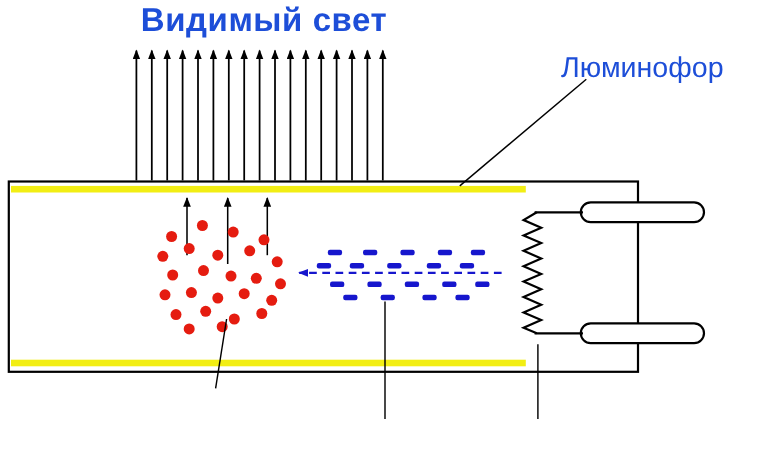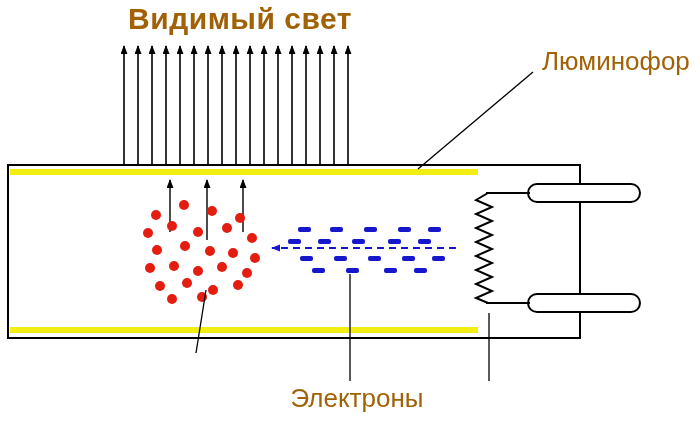--- a/index.html
+++ b/index.html
@@ -6,21 +6,21 @@
   .canvas {
     position: relative;
     width: 700px;
     height: 421px;
     background: #ffffff;
     font-family: "Liberation Sans", sans-serif;
     color: #000;
     overflow: hidden;
   }
   .canvas svg { position: absolute; left: 0; top: 0; }
-  .label { position: absolute; color: #a16207; }
+  .label { position: absolute; color: #1d4ed8; }
   .title { font-size: 30px; font-weight: bold; letter-spacing: 0.5px; }
   .lbl { font-size: 26px; }
   .two-line { white-space: pre-line; text-align: center; line-height: 1.15; }
   .center { text-align: center; }
 </style>
 </head>
 <body>
 
 <div class="canvas">
 
@@ -127,19 +127,18 @@
     </g>
 
     <line x1="418" y1="169" x2="533" y2="72" stroke-width="1.3" stroke="#000000"></line>
     <line x1="206" y1="290" x2="196" y2="353" stroke-width="1.3" stroke="#000000"></line>
     <line x1="350" y1="274" x2="350" y2="381" stroke-width="1.3" stroke="#000000"></line>
     <line x1="489" y1="313" x2="489" y2="381" stroke-width="1.3" stroke="#000000"></line>
   </svg>
 
   <div class="label title center" style="left:118px; top:2px; width:244px;">Видимый свет</div>
 
-  <div class="label lbl" style="left:510px; top:46px;margin-left:32px;">Люминофор</div>
+  <div class="label lbl" style="left:510px; top:46px;">Люминофор</div>
 
 
-  <div class="label lbl center" style="left:281px; top:383px; width:152px;">Электроны</div>
 
 
 </div>
 
 </body></html>

